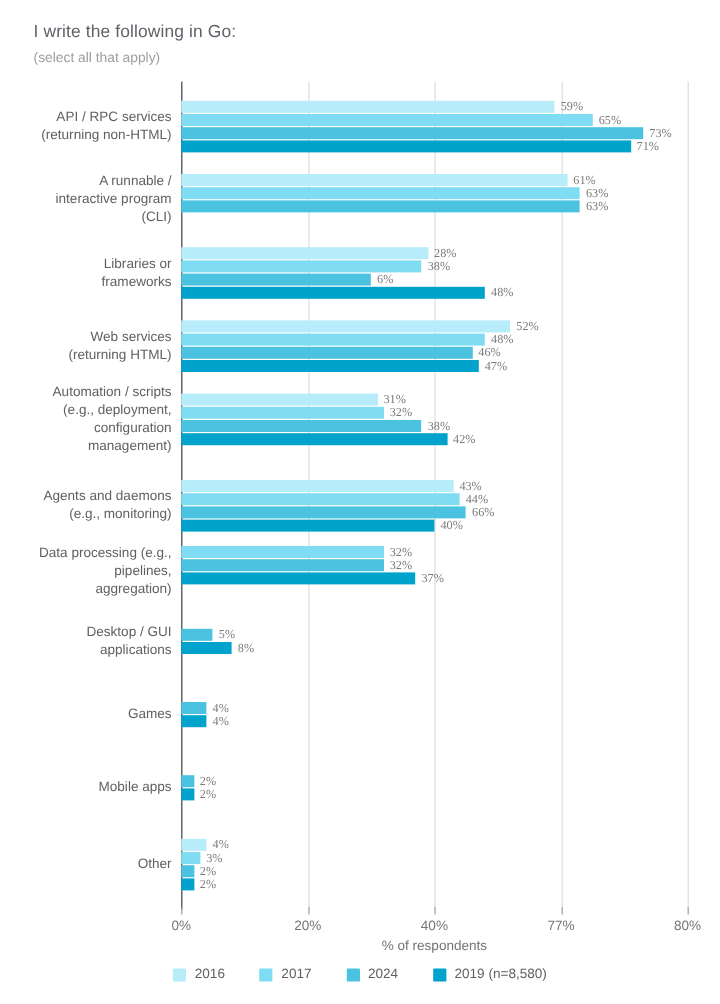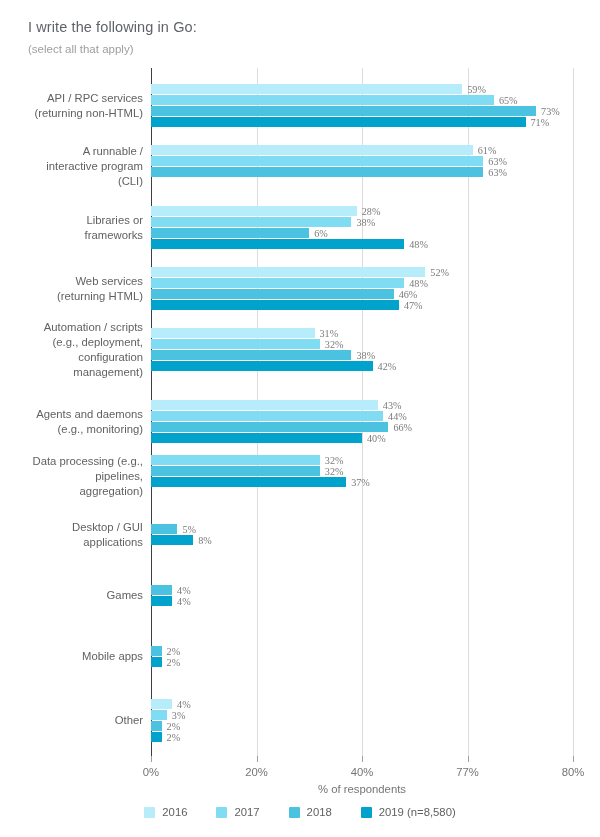--- a/index.html
+++ b/index.html
@@ -344,19 +344,19 @@
     <div class="legend-item">
       <div class="legend-swatch" style="background: rgb(183, 236, 250);"></div>
       <div class="legend-label">2016</div>
     </div>
     <div class="legend-item">
       <div class="legend-swatch" style="background: rgb(127, 220, 242);"></div>
       <div class="legend-label">2017</div>
     </div>
     <div class="legend-item">
       <div class="legend-swatch" style="background: rgb(75, 195, 224);"></div>
-      <div class="legend-label">2018</div>
+      <div class="legend-label">2024</div>
     </div>
     <div class="legend-item">
       <div class="legend-swatch" style="background: rgb(1, 162, 204);"></div>
       <div class="legend-label">2019 (n=8,580)</div>
     </div>
   </div>
 
 </body></html>

